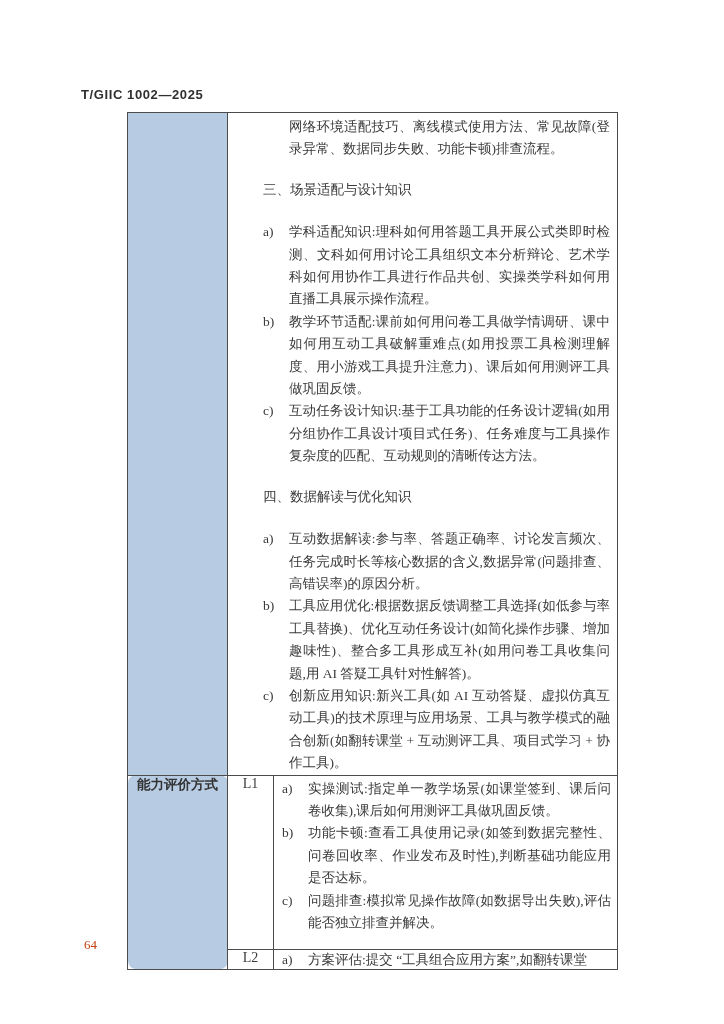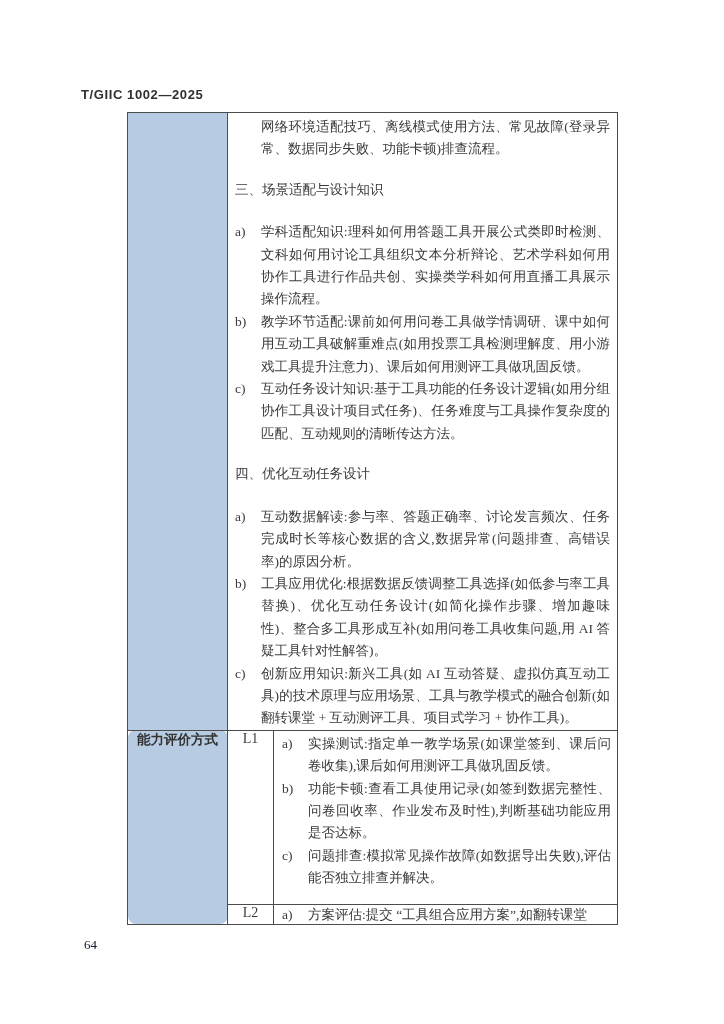--- a/index.html
+++ b/index.html
@@ -55,20 +55,21 @@
     vertical-align: middle;
     text-align: center;
     font-size: 14px;
     color: #3a3a3a;
   }
   .cell-content { background: #ffffff; }
   .upper-content {
     padding: 3px 7px 0 7px;
     font-size: 13.5px;
     line-height: 22.4px;
+    margin-left: 28px;
   }
   .lower-content {
     padding: 2px 6px 0 8px;
     font-size: 13.5px;
     line-height: 22.4px;
   }
   .para { margin: 0; }
   .para.item { display: flex; }
   .para.item .marker { flex: 0 0 26px; }
   .para.item .itext { flex: 1 1 auto; text-align: justify; }
@@ -78,21 +79,21 @@
   tr.row-l2 .lower-content {
     line-height: 19px;
     padding-top: 0;
     white-space: nowrap;
   }
   .page-number {
     position: absolute;
     left: 84px;
     top: 937px;
     font-size: 13px;
-    color: #0f172a;
+    color: #c2410c;
   }
 </style>
 </head>
 <body>
 
 <div class="page">
 
   <div class="doc-header">T/GIIC 1002—2025</div>
 
   <table class="spec-table">
@@ -113,21 +114,21 @@
                 <span class="itext">学科适配知识:理科如何用答题工具开展公式类即时检测、文科如何用讨论工具组织文本分析辩论、艺术学科如何用协作工具进行作品共创、实操类学科如何用直播工具展示操作流程。</span>
               </div>
               <div class="para item">
                 <span class="marker">b)</span>
                 <span class="itext">教学环节适配:课前如何用问卷工具做学情调研、课中如何用互动工具破解重难点(如用投票工具检测理解度、用小游戏工具提升注意力)、课后如何用测评工具做巩固反馈。</span>
               </div>
               <div class="para item">
                 <span class="marker">c)</span>
                 <span class="itext">互动任务设计知识:基于工具功能的任务设计逻辑(如用分组协作工具设计项目式任务)、任务难度与工具操作复杂度的匹配、互动规则的清晰传达方法。</span>
               </div>
-              <div class="para heading">四、优化互动任务设计</div>
+              <div class="para heading">四、数据解读与优化知识</div>
               <div class="para item">
                 <span class="marker">a)</span>
                 <span class="itext">互动数据解读:参与率、答题正确率、讨论发言频次、任务完成时长等核心数据的含义,数据异常(问题排查、高错误率)的原因分析。</span>
               </div>
               <div class="para item">
                 <span class="marker">b)</span>
                 <span class="itext">工具应用优化:根据数据反馈调整工具选择(如低参与率工具替换)、优化互动任务设计(如简化操作步骤、增加趣味性)、整合多工具形成互补(如用问卷工具收集问题,用 AI 答疑工具针对性解答)。</span>
               </div>
               <div class="para item">
                 <span class="marker">c)</span>

